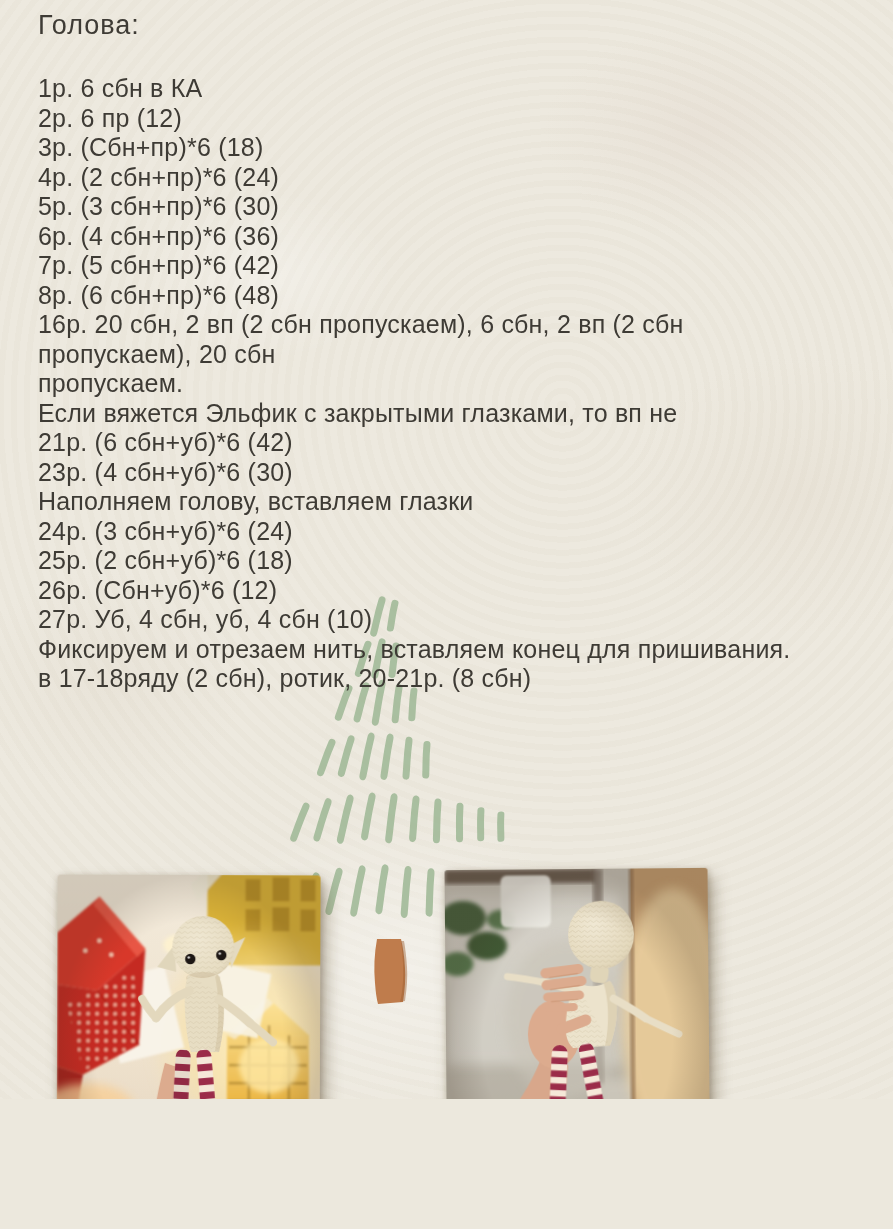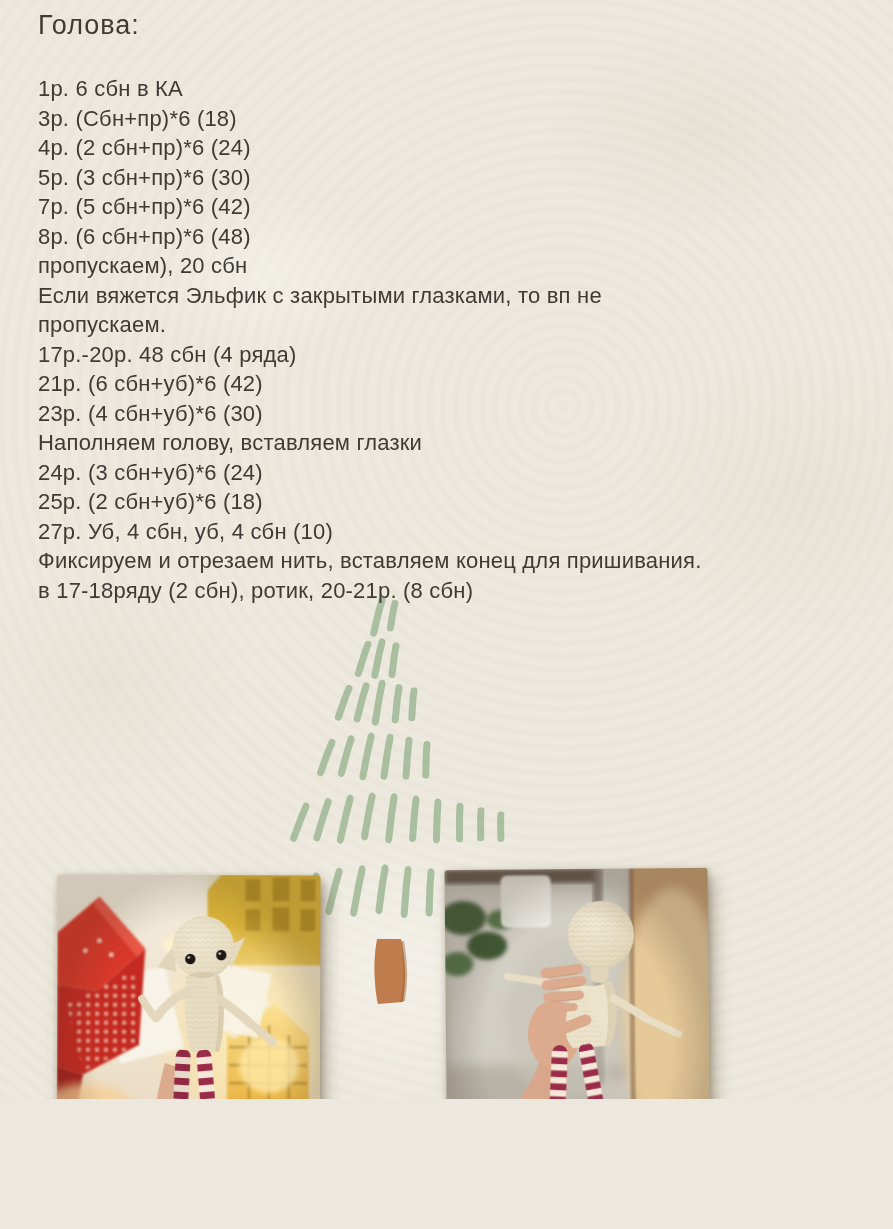--- a/index.html
+++ b/index.html
@@ -20,21 +20,21 @@
       repeating-radial-gradient(circle at 63% 37%, rgba(200,190,175,.05) 0 6px, rgba(255,255,255,.05) 6px 13px);
   }
   .tree{position:absolute;left:255px;top:594px;width:270px;height:430px;z-index:1;}
   .text-block{position:absolute;left:38px;top:0;z-index:2;color:var(--text,#3e3b35);}
   .title{
     position:absolute;left:0;top:10px;margin:0;
     font-size:27px;font-weight:400;letter-spacing:1px;white-space:nowrap;
   }
   .lines{position:absolute;left:0;top:74px;width:855px;}
   .line{
-    font-size:22px;line-height:29.5px;letter-spacing:.2px;white-space:nowrap;
+    font-size:25px;line-height:29.5px;letter-spacing:.2px;white-space:nowrap;
   }
   .photo{
     position:absolute;z-index:3;border-radius:3px;overflow:hidden;
     box-shadow:6px 9px 16px rgba(105,88,64,.45), 1px 2px 6px rgba(105,88,64,.35);
     background:#ddd;
   }
   .photo svg{display:block;width:100%;height:100%;}
   .photo-left{left:57px;top:875px;width:263px;height:336px;transform:rotate(.2deg);}
   .photo-right{left:446px;top:869px;width:263px;height:346px;transform:rotate(-.5deg);}
 </style>
@@ -84,34 +84,37 @@
       <use href="#needle" transform="translate(216,287) rotate(-12) scale(1,.95)"></use>
     </g>
     <path d="M122,345 q-4,22 -2,44 q1,14 3,21 l25,-2 q3,-20 2,-34 q-1,-17 -4,-29 z" fill="var(--tree-trunk,#bf7c4c)"></path>
     <path d="M146,347 q3,24 2,40 q-1,14 -3,21 l5,-1 q3,-20 2,-34 q-1,-15 -3,-26 z" fill="#9c5f33" opacity=".45"></path>
   </svg>
 
   <div class="text-block">
     <h1 class="title">Голова:</h1>
     <div class="lines">
         <div class="line">1р. 6 сбн в КА</div>
+        <div class="line">2р. 6 пр (12)</div>
         <div class="line">3р. (Сбн+пр)*6 (18)</div>
         <div class="line">4р. (2 сбн+пр)*6 (24)</div>
         <div class="line">5р. (3 сбн+пр)*6 (30)</div>
+        <div class="line">6р. (4 сбн+пр)*6 (36)</div>
         <div class="line">7р. (5 сбн+пр)*6 (42)</div>
         <div class="line">8р. (6 сбн+пр)*6 (48)</div>
+        <div class="line">16р. 20 сбн, 2 вп (2 сбн пропускаем), 6 сбн, 2 вп (2 сбн</div>
         <div class="line">пропускаем), 20 сбн</div>
+        <div class="line">пропускаем.</div>
         <div class="line">Если вяжется Эльфик с закрытыми глазками, то вп не</div>
-        <div class="line">пропускаем.</div>
-        <div class="line">17р.-20р. 48 сбн (4 ряда)</div>
         <div class="line">21р. (6 сбн+уб)*6 (42)</div>
         <div class="line">23р. (4 сбн+уб)*6 (30)</div>
         <div class="line">Наполняем голову, вставляем глазки</div>
         <div class="line">24р. (3 сбн+уб)*6 (24)</div>
         <div class="line">25р. (2 сбн+уб)*6 (18)</div>
+        <div class="line">26р. (Сбн+уб)*6 (12)</div>
         <div class="line">27р. Уб, 4 сбн, уб, 4 сбн (10)</div>
         <div class="line">Фиксируем и отрезаем нить, вставляем конец для пришивания.</div>
         <div class="line">в 17-18ряду (2 сбн), ротик, 20-21р. (8 сбн)</div>
       </div>
   </div>
 
   <figure class="photo photo-left" style="margin:0" aria-label="Hand holding a beige crocheted elf doll with pointed ears, black bead eyes and red-white striped legs; red lantern and glowing yellow houses behind">
     <svg viewBox="0 0 263 336" preserveAspectRatio="none">
       <defs>
         <linearGradient id="lbg" x1="0" y1="0" x2="0" y2="1">

